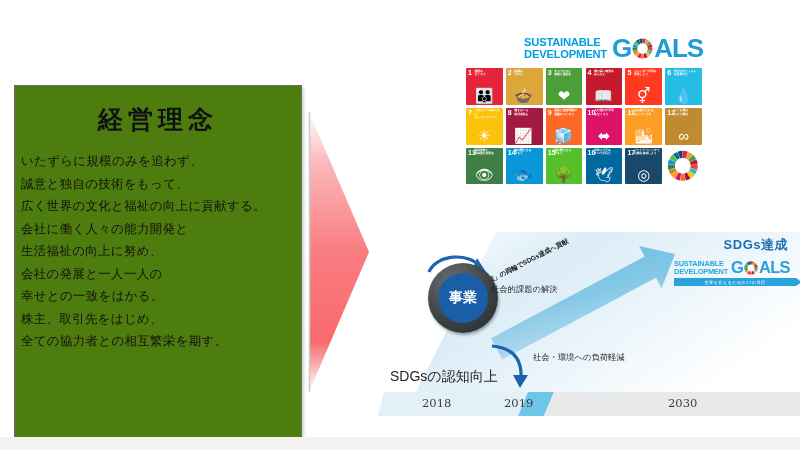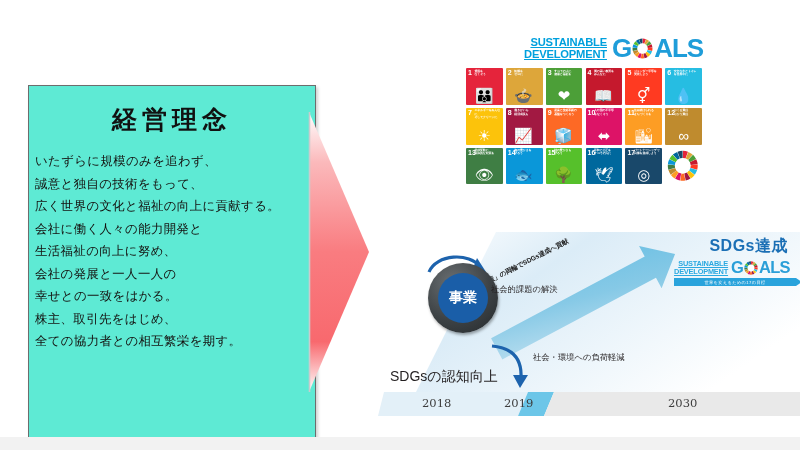--- a/index.html
+++ b/index.html
@@ -4,22 +4,22 @@
 <style>
   html,body{margin:0;padding:0;}
   body{
     width:800px;height:450px;background:#ffffff;overflow:hidden;
     font-family:"Liberation Sans","DejaVu Sans",sans-serif;position:relative;
   }
   .stage{position:absolute;left:0;top:0;width:800px;height:450px;}
 
   
   #philosophy-panel{
-    position:absolute;left:28px;top:85px;width:288px;height:356px;
-    background:#5eead4;border:1.5px solid #6d6d6d;box-sizing:border-box;
+    position:absolute;left:14px;top:85px;width:288px;height:356px;
+    background:#4d7c0f;border:1.5px solid #6d6d6d;box-sizing:border-box;
     box-shadow:2px 2px 3px rgba(0,0,0,.18);
   }
   #philosophy-title{
     text-align:center;margin-top:17px;font-size:25px;letter-spacing:5px;
     font-weight:700;color:#111;font-family:"DejaVu Serif","Liberation Serif",serif;
   }
   #philosophy-body{margin:14px 0 0 6px;}
   #philosophy-body .pline{
     font-size:12.4px;line-height:22.5px;color:#14100e;white-space:nowrap;
     font-family:"DejaVu Serif","Liberation Serif",serif;letter-spacing:.4px;
@@ -27,21 +27,21 @@
 
   
   #pink-arrow{
     position:absolute;left:307px;top:112px;width:62px;height:280px;
   }
 
   
   #sdg-logo-header{position:absolute;left:524px;top:33px;display:flex;align-items:center;}
   .sdgword{
     color:#00a0dd;font-weight:800;font-size:11.2px;line-height:11.6px;
-    letter-spacing:-0.2px;text-align:right;text-decoration:underline;
+    letter-spacing:-0.2px;text-align:left;
   }
   #sdg-goals-text{
     font-weight:800;font-size:26px;color:#1f9dd9;letter-spacing:-1px;
     margin-left:5px;display:flex;align-items:center;
   }
 
   
   #sdg-grid{
     position:absolute;left:466px;top:68px;width:236px;
     display:grid;grid-template-columns:repeat(6,1fr);gap:3.2px;
@@ -81,21 +81,21 @@
     border-radius:3px;
   }
   .diag-label{position:absolute;color:#231f20;white-space:nowrap;}
   #big-arrow{position:absolute;left:0;top:0;width:422px;height:165px;}
   #arrow-caption{
     position:absolute;left:58px;top:72px;transform:rotate(-27deg);
     transform-origin:left center;font-size:6.6px;color:#1a1a1a;white-space:nowrap;
     font-weight:700;letter-spacing:-.1px;
   }
   #sdgs-achieve{
-    position:absolute;right:12px;top:4px;font-size:16px;color:#1b6fb5;font-weight:700;
+    position:absolute;right:12px;top:4px;font-size:13px;color:#1b6fb5;font-weight:700;
     letter-spacing:.5px;
   }
   #sdg-logo-blue{position:absolute;right:4px;top:26px;width:122px;}
   #sdg-logo-blue .row1{display:flex;align-items:center;}
   #sdg-logo-blue .sdgword{font-size:7.4px;line-height:7.6px;color:#2aa9e0;}
   #sdg-logo-blue .goals{
     font-weight:800;font-size:16.5px;color:#2b9fd8;letter-spacing:-.8px;
     margin-left:3px;display:flex;align-items:center;
   }
   #sdg-tagline{

